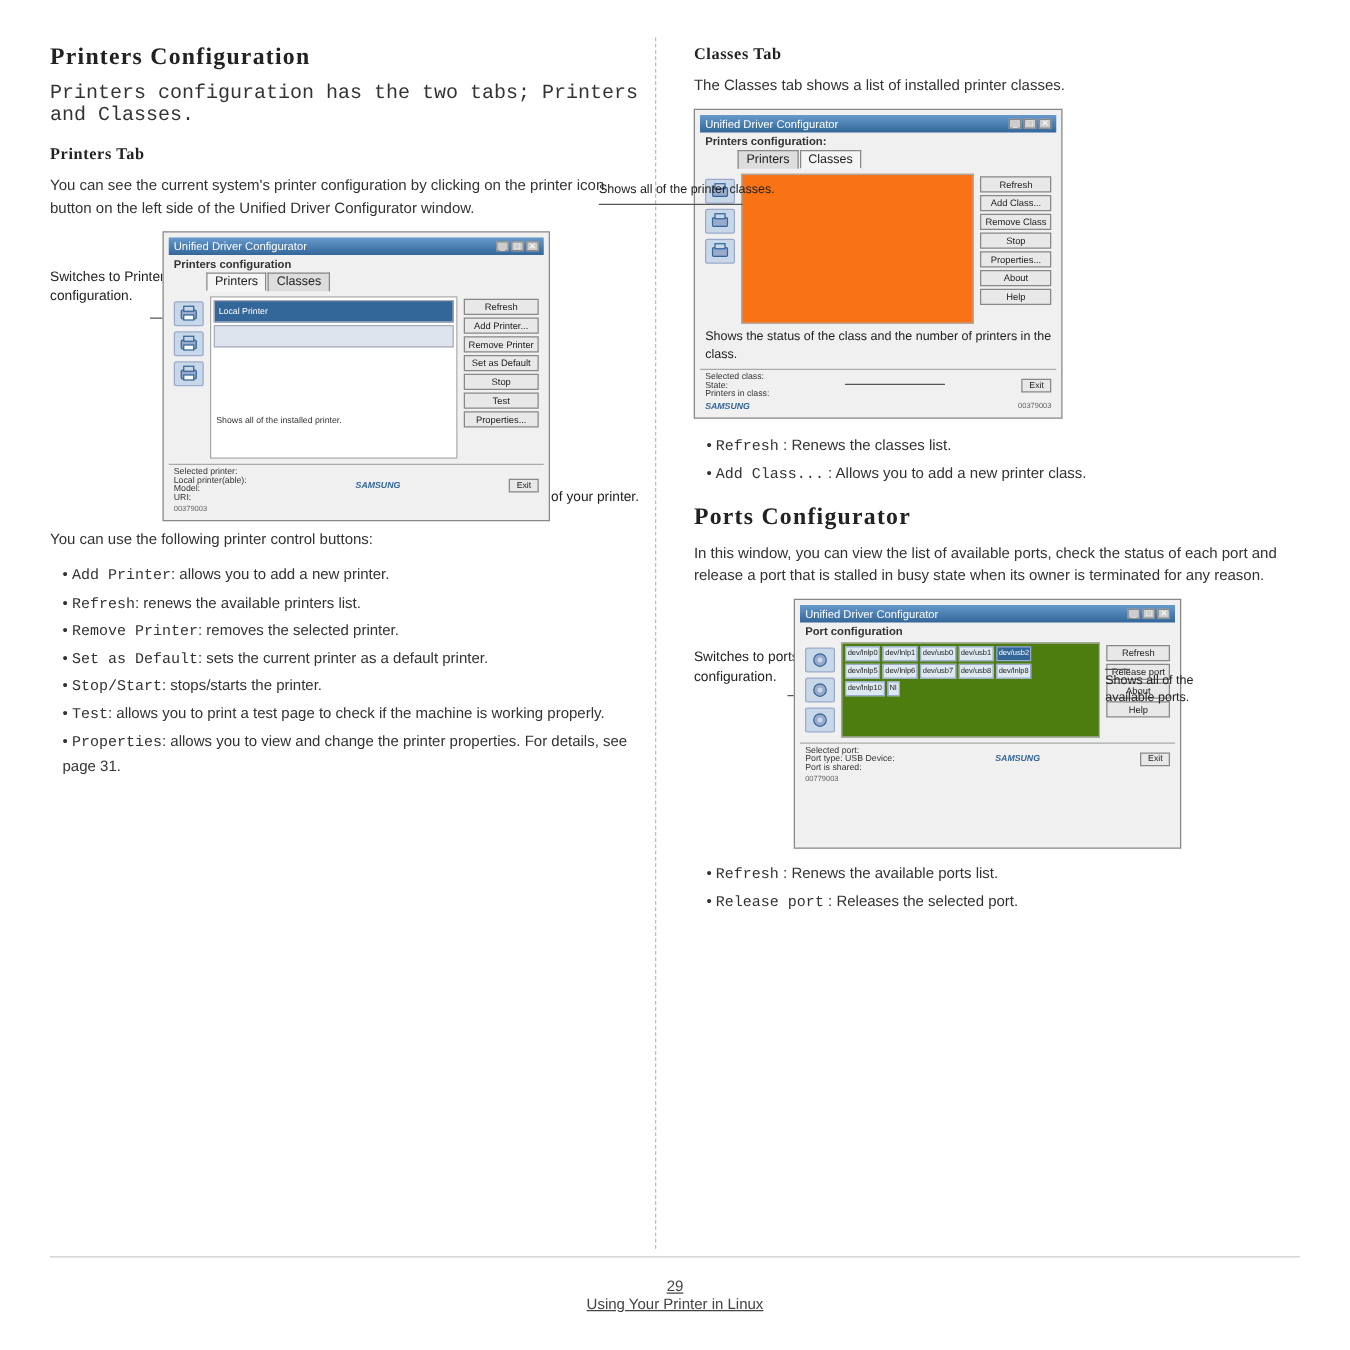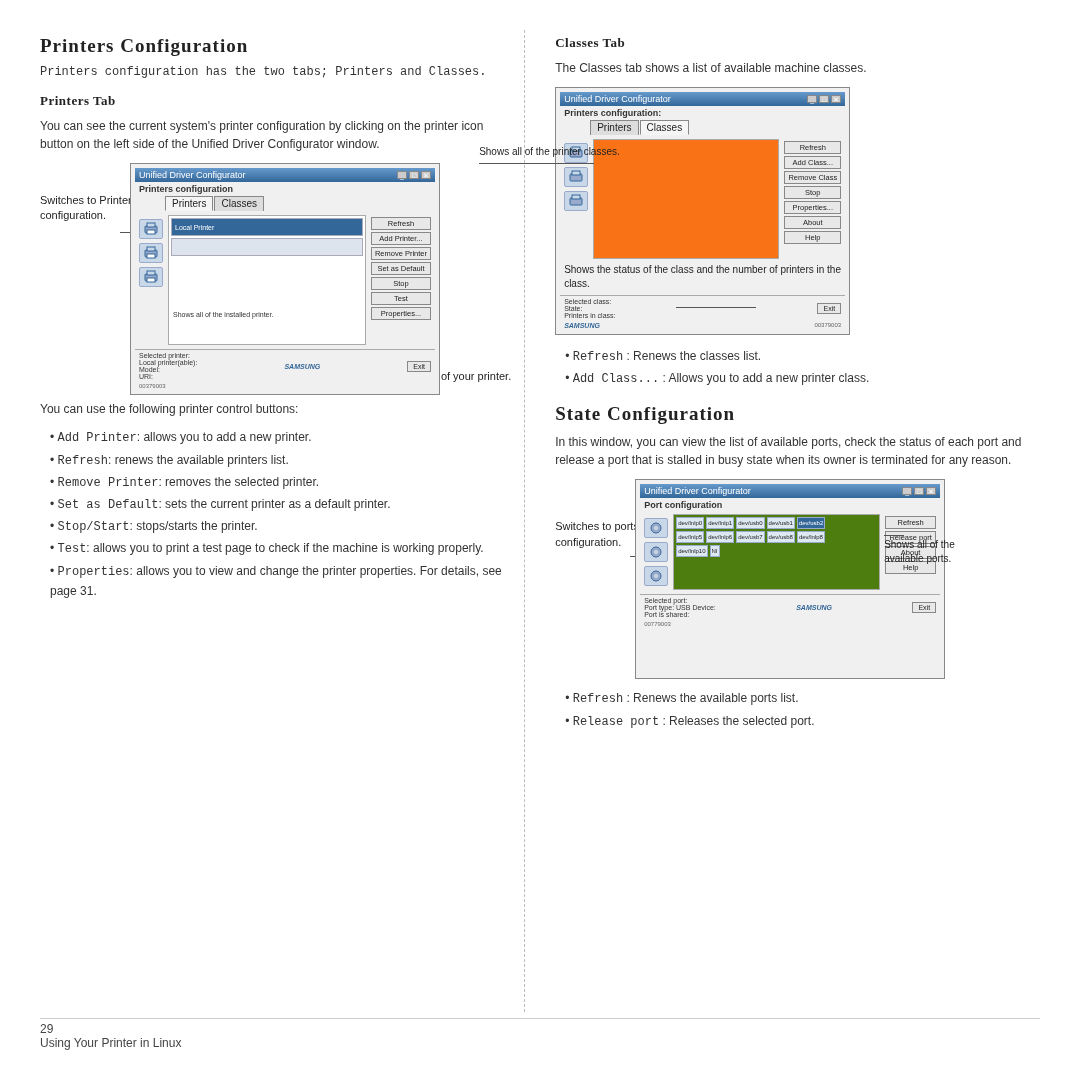--- a/index.html
+++ b/index.html
@@ -44,21 +44,21 @@
 
     .section-title {
       font-size: 19px;
       font-weight: bold;
       letter-spacing: 1px;
       margin-bottom: 8px;
       font-family: 'Times New Roman', serif;
     }
 
     .section-intro {
-      font-size: 12px;
+      font-size: 16px;
       margin-bottom: 14px;
       font-family: 'Courier New', monospace;
       color: #333;
     }
 
     .subsection-title {
       font-size: 13px;
       font-weight: bold;
       letter-spacing: 0.5px;
       margin-bottom: 8px;
@@ -253,25 +253,27 @@
       text-align: center;
       padding: 2px 1px;
     }
 
     .port-item.selected {
       background: #336699;
       color: white;
     }
 
     .page-footer {
+      text-align: center;
       font-size: 12px;
       color: #444;
-      padding-top: 3px;
+      padding-top: 16px;
       border-top: 1px solid #ccc;
       margin-top: 6px;
+      text-decoration: underline;
     }
 
     .ss-printer-list-item {
       height: 18px;
       background: #dde4ee;
       border: 1px solid #aab;
       margin: 2px;
       display: flex;
       align-items: center;
       padding: 0 3px;
@@ -402,21 +404,21 @@
         <li><span class="mono">Set as Default</span>: sets the current printer as a default printer.</li>
         <li><span class="mono">Stop/Start</span>: stops/starts the printer.</li>
         <li><span class="mono">Test</span>: allows you to print a test page to check if the machine is working properly.</li>
         <li><span class="mono">Properties</span>: allows you to view and change the printer properties. For details, see page 31.</li>
       </ul>
     </div>
 
     <div class="right-col">
 
       <div class="subsection-title">Classes Tab</div>
-      <div class="body-text">The Classes tab shows a list of available machine classes.</div>
+      <div class="body-text">The Classes tab shows a list of installed printer classes.</div>
 
       <div class="screenshot-wrapper" style="margin-bottom:12px;">
         <div class="screenshot-box right-screenshot">
 
           <div class="ss-titlebar">
             <span>Unified Driver Configurator</span>
             <div class="ss-titlebar-btns">
               <div class="ss-titlebar-btn">_</div>
               <div class="ss-titlebar-btn">□</div>
               <div class="ss-titlebar-btn">✕</div>
@@ -495,21 +497,21 @@
             <div style="font-size:6px; color:#666;">00379003</div>
           </div>
         </div>
       </div>
 
       <ul class="bullet-list">
         <li><span class="mono">Refresh</span> : Renews the classes list.</li>
         <li><span class="mono">Add Class...</span> : Allows you to add a new printer class.</li>
       </ul>
 
-      <div class="section-title" style="margin-top:14px;">State Configuration</div>
+      <div class="section-title" style="margin-top:14px;">Ports Configurator</div>
       <div class="body-text">In this window, you can view the list of available ports, check the status of each port and release a port that is stalled in busy state when its owner is terminated for any reason.</div>
 
       <div style="display:flex; align-items:flex-start; gap:0; margin-bottom:10px;">
 
         <div style="width:90px; margin-top:40px; font-size:11px; color:#222; line-height:1.4;">
           <span>Switches to
 ports
 configuration.</span>
           <div style="width:60px; height:1px; background:#555; margin-top:6px; margin-left:75px;"></div>
         </div>

